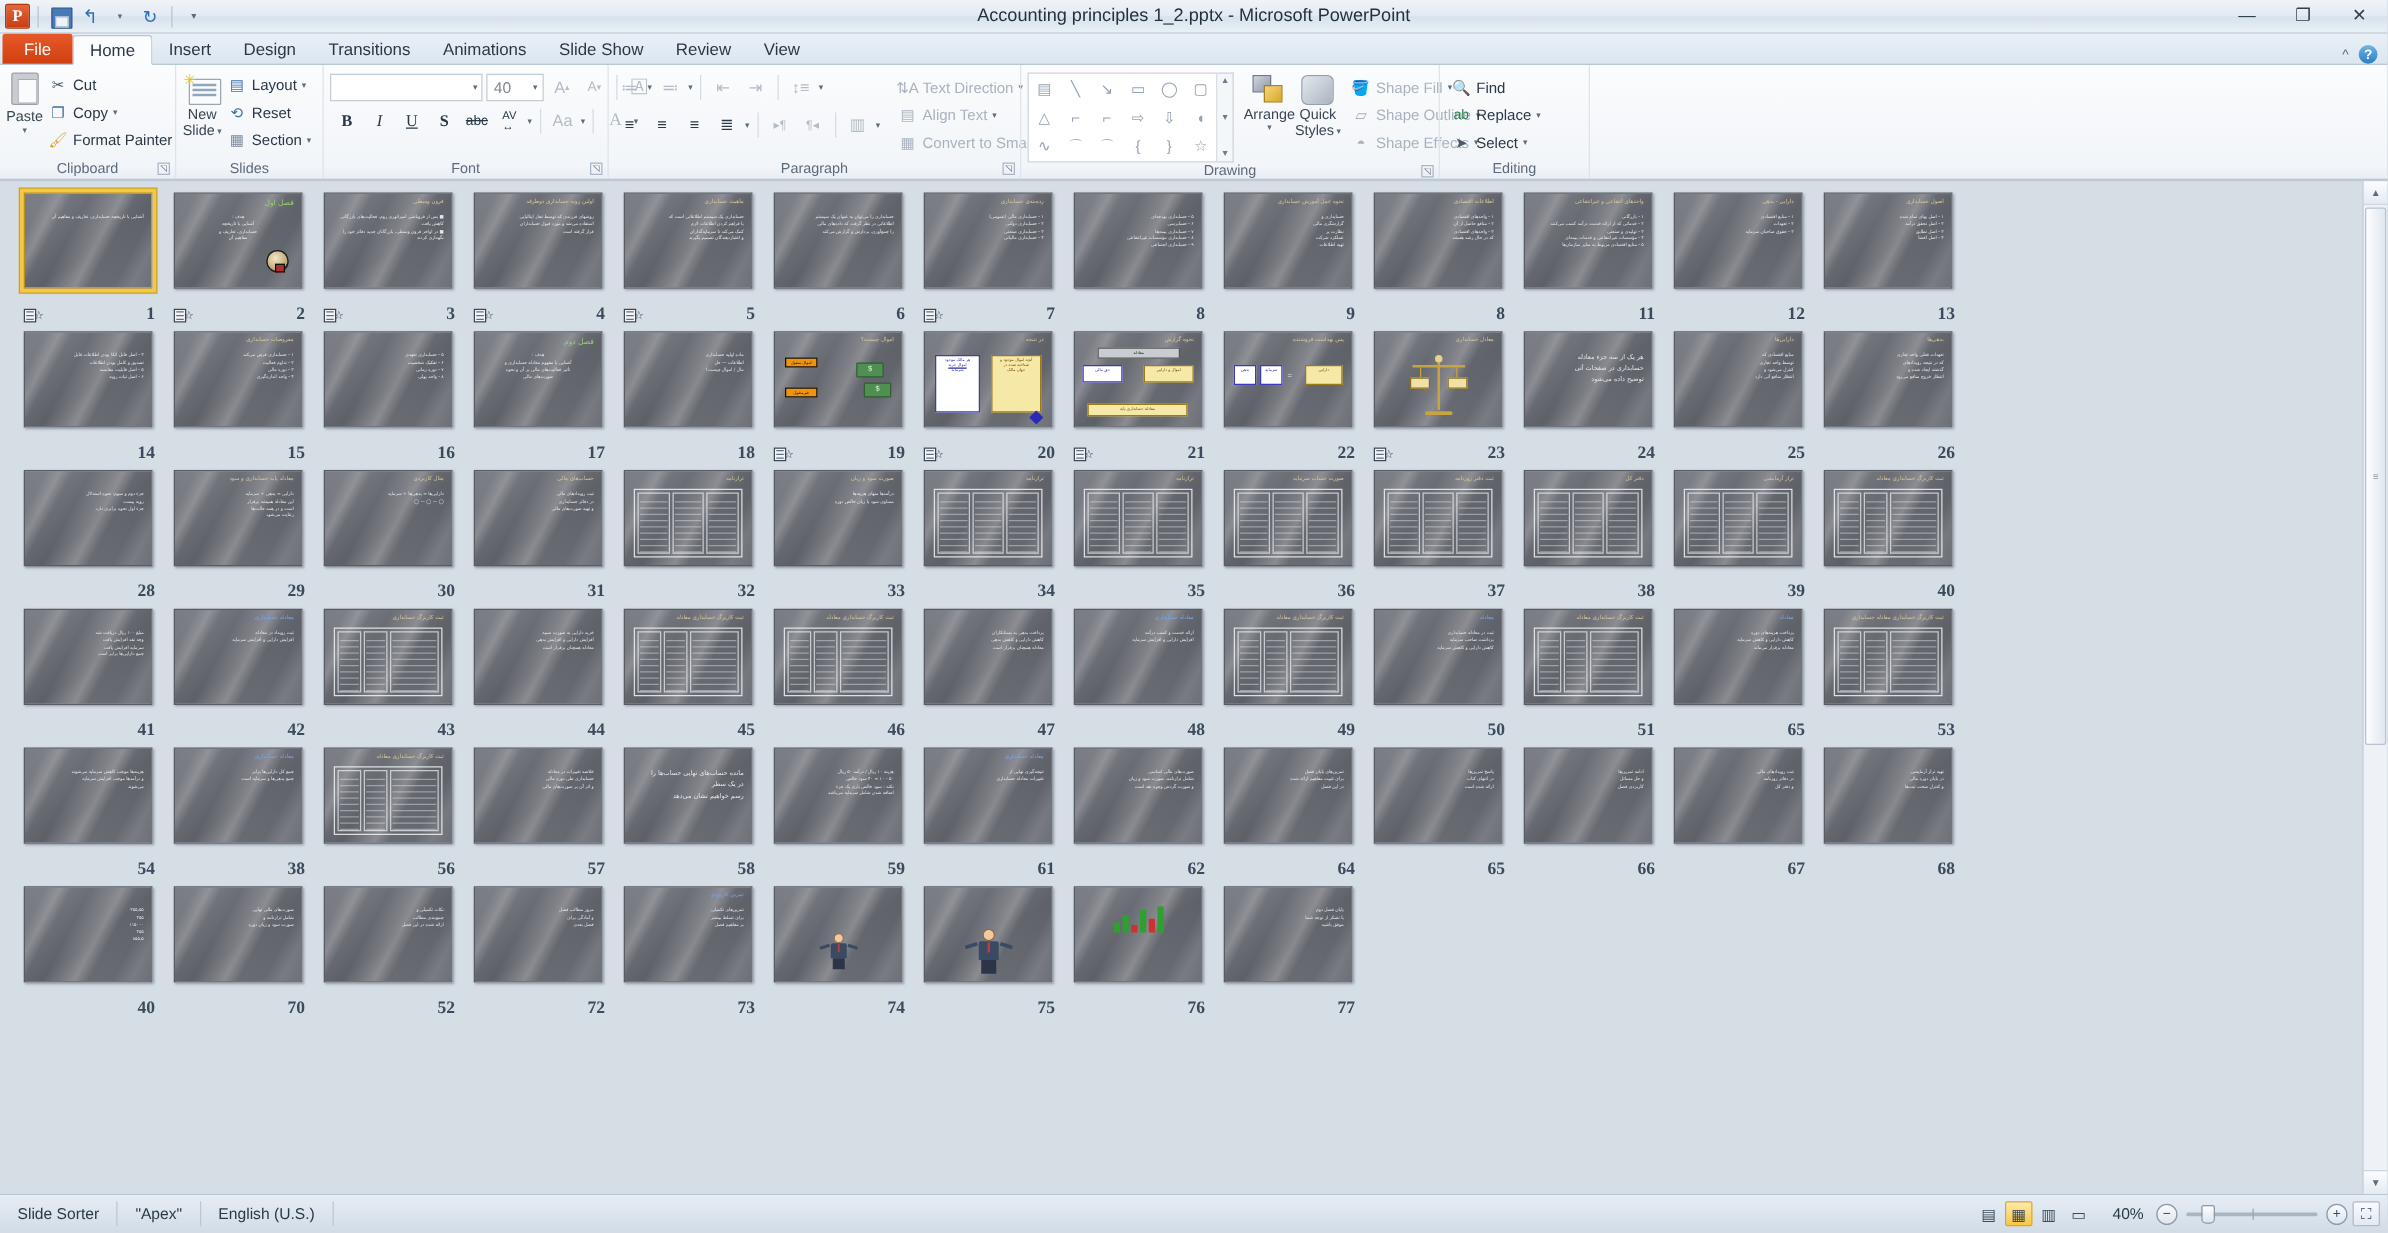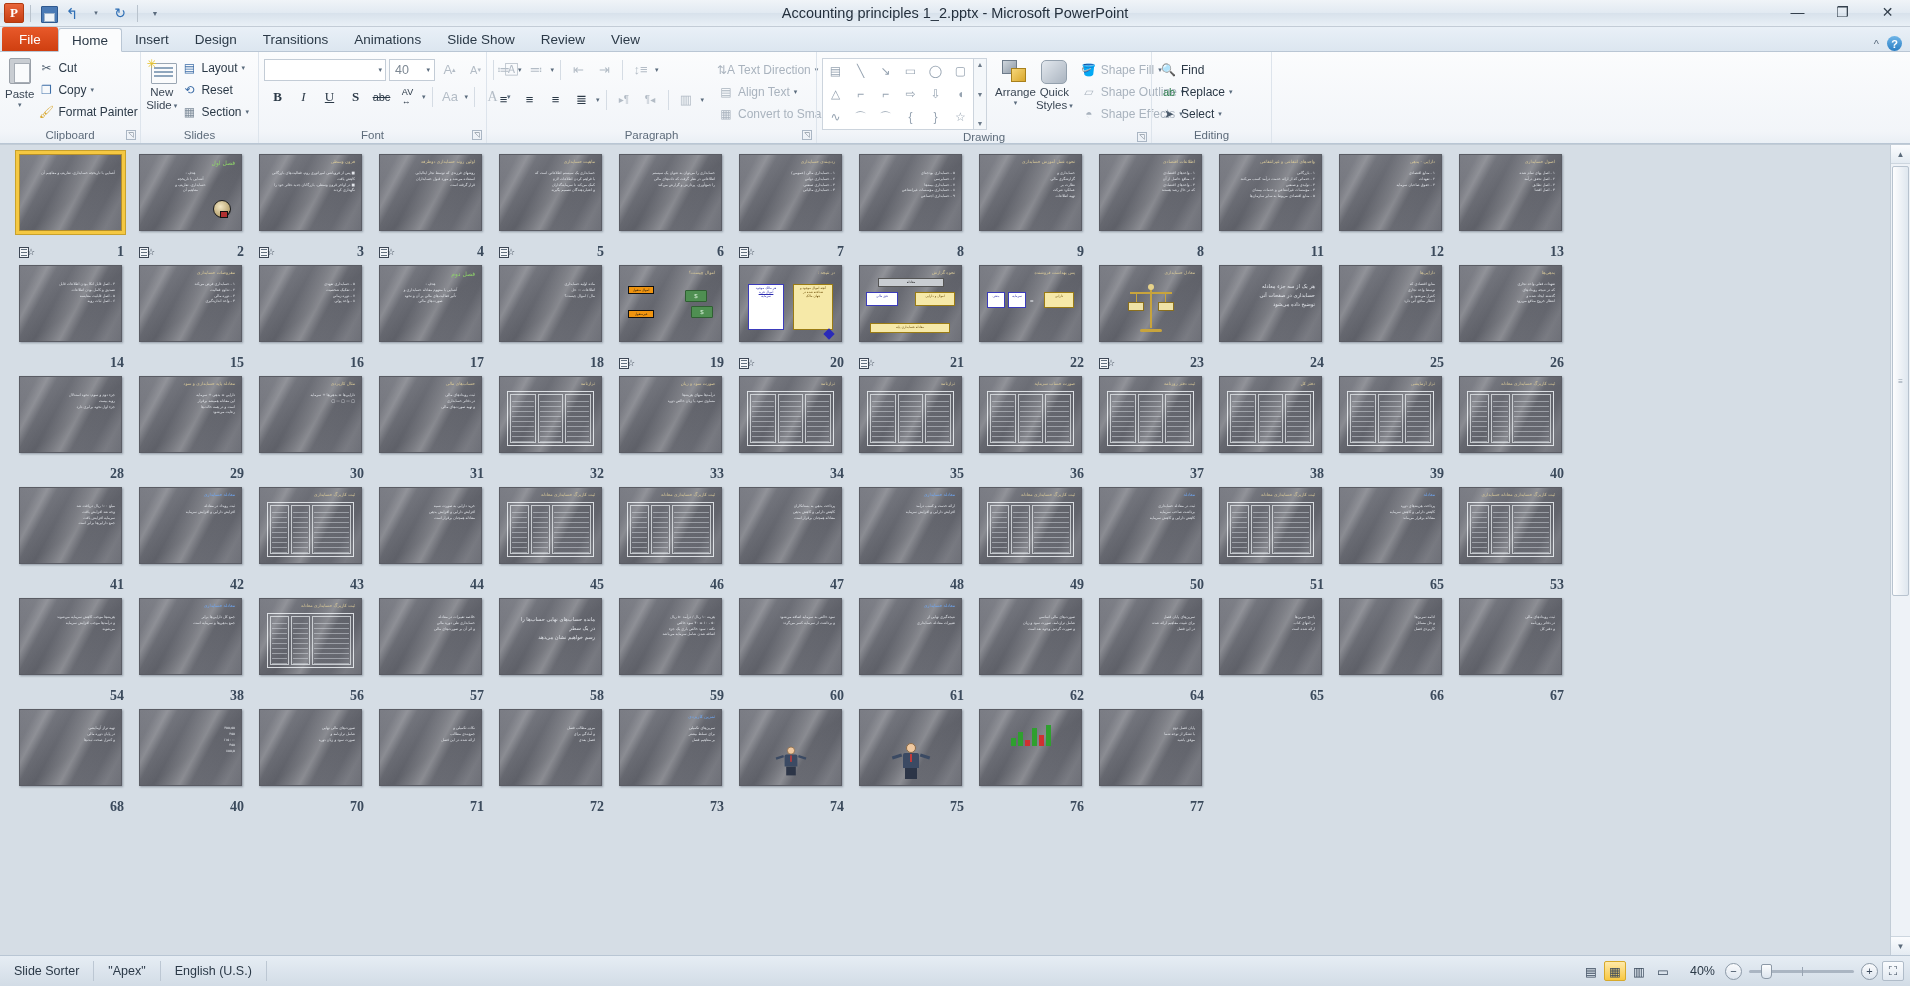--- a/index.html
+++ b/index.html
@@ -1939,32 +1939,20 @@
               <div>اضافه شدن شامل سرمایه می‌باشد</div>
             </div>
           </div>
       </div>
 
       <div class="slidenum">59</div>
     </div>
       <div class="cell">
       <div class="thumbwrap">
         <div class="thumb">
-            <div class="t-body">
-              <div>سود خالص به سرمایه اضافه می‌شود</div>
-              <div>و برداشت از سرمایه کسر می‌گردد</div>
-            </div>
-          </div>
-      </div>
-
-      <div class="slidenum">60</div>
-    </div>
-      <div class="cell">
-      <div class="thumbwrap">
-        <div class="thumb">
             <div class="t-title blue">معادله حسابداری</div>
             <div class="t-body">
               <div>نتیجه‌گیری نهایی از</div>
               <div>تغییرات معادله حسابداری</div>
             </div>
           </div>
       </div>
 
       <div class="slidenum">61</div>
     </div>
@@ -2078,21 +2066,21 @@
       <div class="thumbwrap">
         <div class="thumb">
             <div class="t-body">
               <div>نکات تکمیلی و</div>
               <div>جمع‌بندی مطالب</div>
               <div>ارائه شده در این فصل</div>
             </div>
           </div>
       </div>
 
-      <div class="slidenum">71</div>
+      <div class="slidenum">52</div>
     </div>
       <div class="cell">
       <div class="thumbwrap">
         <div class="thumb">
             <div class="t-body">
               <div>مرور مطالب فصل</div>
               <div>و آمادگی برای</div>
               <div>فصل بعدی</div>
             </div>
           </div>

